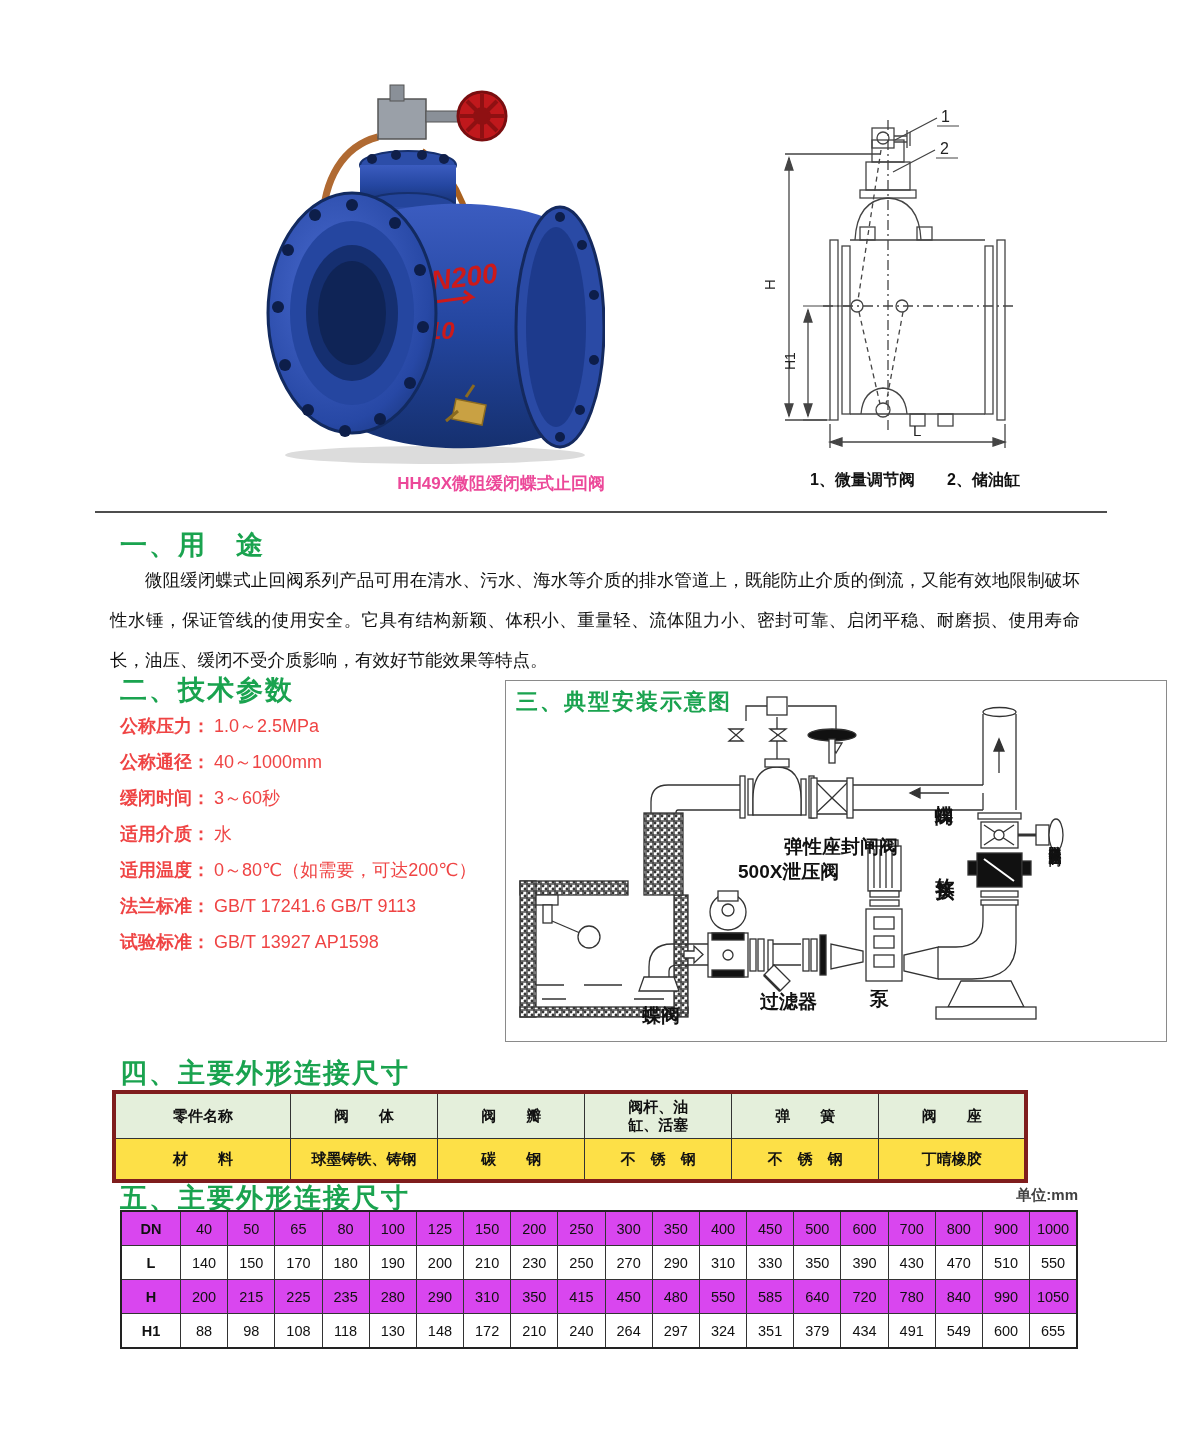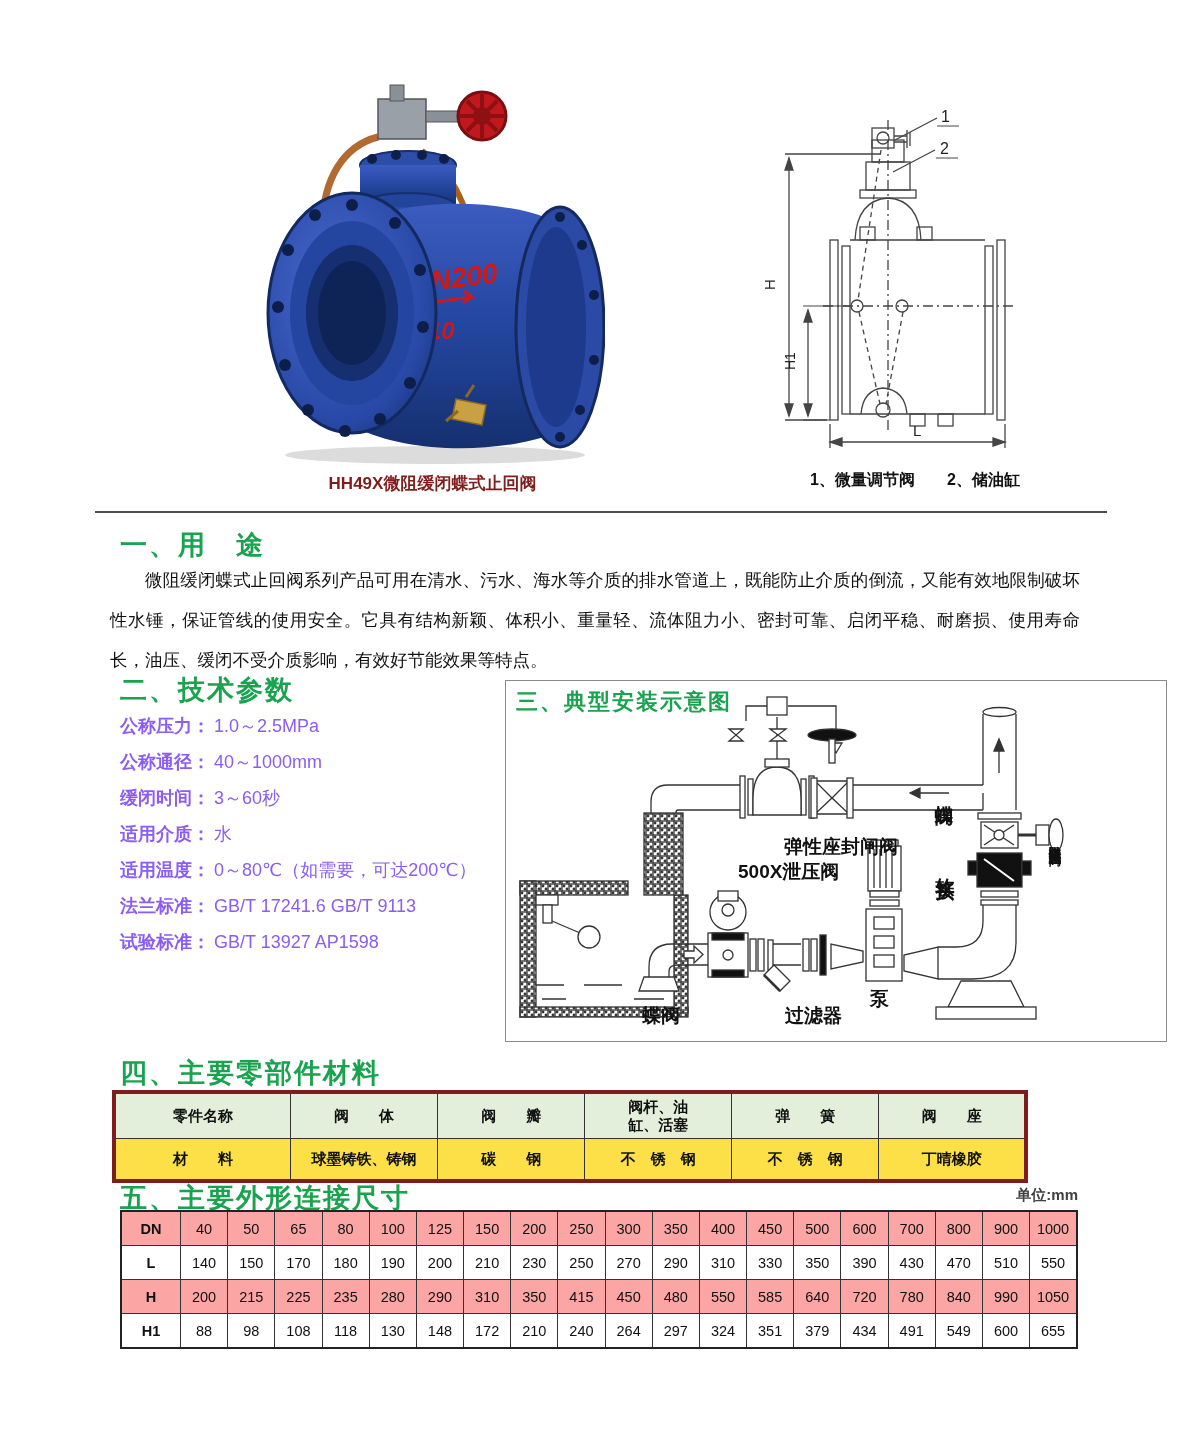--- a/index.html
+++ b/index.html
@@ -1,73 +1,73 @@
 <!DOCTYPE html>
 <html><head>
 <meta charset="utf-8">
 <style>
   html,body{margin:0;padding:0;background:#fff;}
   #page{position:relative;width:1200px;height:1450px;background:#fff;overflow:hidden;
         font-family:"Liberation Sans","DejaVu Sans",sans-serif;color:#1b1b1b;}
 
   
   #photo-wrap{position:absolute;left:260px;top:55px;width:345px;height:415px;}
-  #photo-caption{position:absolute;left:260px;top:472px;width:345px;text-align:center;
-                 font-size:17px;font-weight:bold;color:#7f1d1d;}
+  #photo-caption{position:absolute;left:260px;top:472px;width:345px;text-align:right;
+                 font-size:17px;font-weight:bold;color:#ec4899;}
   #drawing-wrap{position:absolute;left:745px;top:80px;width:335px;height:385px;}
   #drawing-caption{position:absolute;left:770px;top:470px;width:290px;text-align:center;
                    font-size:16px;font-weight:bold;color:#111;}
 
   #divider{position:absolute;left:95px;top:511px;width:1012px;height:2px;background:#4d4d4d;}
 
   .sec-title{position:absolute;left:120px;font-size:27px;font-weight:bold;color:#1aa34f;letter-spacing:2px;}
   #usage-title{top:527px;}
   #usage-body{position:absolute;left:110px;top:560px;width:970px;font-size:17.5px;line-height:40px;
               text-align:justify;text-indent:2em;color:#111;}
 
   #params-title{top:672px;}
   #params-list{position:absolute;left:120px;top:714px;width:380px;}
-  .param-item{height:36px;font-size:18px;color:#8b5cf6;white-space:nowrap;}
+  .param-item{height:36px;font-size:18px;color:#ef4444;white-space:nowrap;}
   .param-item .plabel{font-weight:600;}
   .param-item .pvalue{margin-left:4px;}
 
   #install-box{position:absolute;left:505px;top:680px;width:660px;height:360px;
                border:1px solid #8a8a8a;background:#fff;}
   #install-title{position:absolute;left:10px;top:6px;font-size:22px;font-weight:bold;
                  color:#1aa34f;letter-spacing:2px;}
   #install-svg{position:absolute;left:0;top:0;}
   .dlabel{position:absolute;font-size:19px;font-weight:bold;color:#111;white-space:nowrap;}
   .vlabel{writing-mode:vertical-rl;text-orientation:upright;letter-spacing:1px;}
   #lbl-gate{left:278px;top:153px;}
   #lbl-relief{left:232px;top:178px;}
   #lbl-bfly-right{left:425px;top:108px;}
   #lbl-softjoint{left:426px;top:182px;}
   #lbl-checkvalve{left:540px;top:155px;font-size:12.5px;}
   #lbl-bfly-bottom{left:136px;top:322px;}
-  #lbl-strainer{left:254px;top:322px;margin-left:25px;}
+  #lbl-strainer{left:254px;top:308px;}
   #lbl-pump{left:364px;top:305px;}
 
   #materials-title{top:1055px;}
   #materials-table{position:absolute;left:112px;top:1090px;width:916px;border-collapse:collapse;
                    table-layout:fixed;border:4px solid #7f1d1d;}
   #materials-table td{border:1px solid #333;text-align:center;vertical-align:middle;
                       font-size:15px;font-weight:600;color:#111;white-space:pre-line;line-height:1.2;}
   #materials-table tr.hd td{background:#e4efdb;height:42px;}
   #materials-table tr.vals td{background:#fde047;height:38px;}
   #materials-table td:first-child{width:172px;}
 
   #dims-title{top:1180px;}
   #dims-unit{position:absolute;left:1008px;top:1186px;width:70px;text-align:right;
              font-size:15px;font-weight:bold;color:#404040;}
   #dims-table{position:absolute;left:120px;top:1210px;width:958px;border-collapse:collapse;
               table-layout:fixed;border:2px solid #222;}
   #dims-table td{border:1px solid #333;text-align:center;vertical-align:middle;
                  font-size:14.5px;color:#111;height:31px;background:#fff;}
   #dims-table td:first-child{width:56px;font-weight:600;}
-  #dims-table tr.striped td{background:#fca5a5;}
+  #dims-table tr.striped td{background:#d946ef;}
 
   svg text{font-family:"Liberation Sans","DejaVu Sans",sans-serif;}
 </style>
 </head>
 <body>
 
 <div id="page">
 
   <div id="photo-wrap">
     <svg width="345" height="415" viewBox="0 0 345 415">
@@ -326,21 +326,21 @@
     <div id="lbl-gate" class="dlabel">弹性座封闸阀</div>
     <div id="lbl-relief" class="dlabel">500X泄压阀</div>
     <div id="lbl-bfly-right" class="dlabel vlabel">蝶阀</div>
     <div id="lbl-softjoint" class="dlabel vlabel">软接头</div>
     <div id="lbl-checkvalve" class="dlabel vlabel">微阻缓闭蝶式止回阀</div>
     <div id="lbl-bfly-bottom" class="dlabel">蝶阀</div>
     <div id="lbl-strainer" class="dlabel">过滤器</div>
     <div id="lbl-pump" class="dlabel">泵</div>
   </div>
 
-  <div id="materials-title" class="sec-title">四、主要零部件材料</div>
+  <div id="materials-title" class="sec-title">四、主要外形连接尺寸</div>
   <table id="materials-table">
     <tbody>
       <tr class="hd">
           <td>零件名称</td>
           <td>阀　　体</td>
           <td>阀　　瓣</td>
           <td>阀杆、油
 缸、活塞</td>
           <td>弹　　簧</td>
           <td>阀　　座</td>

